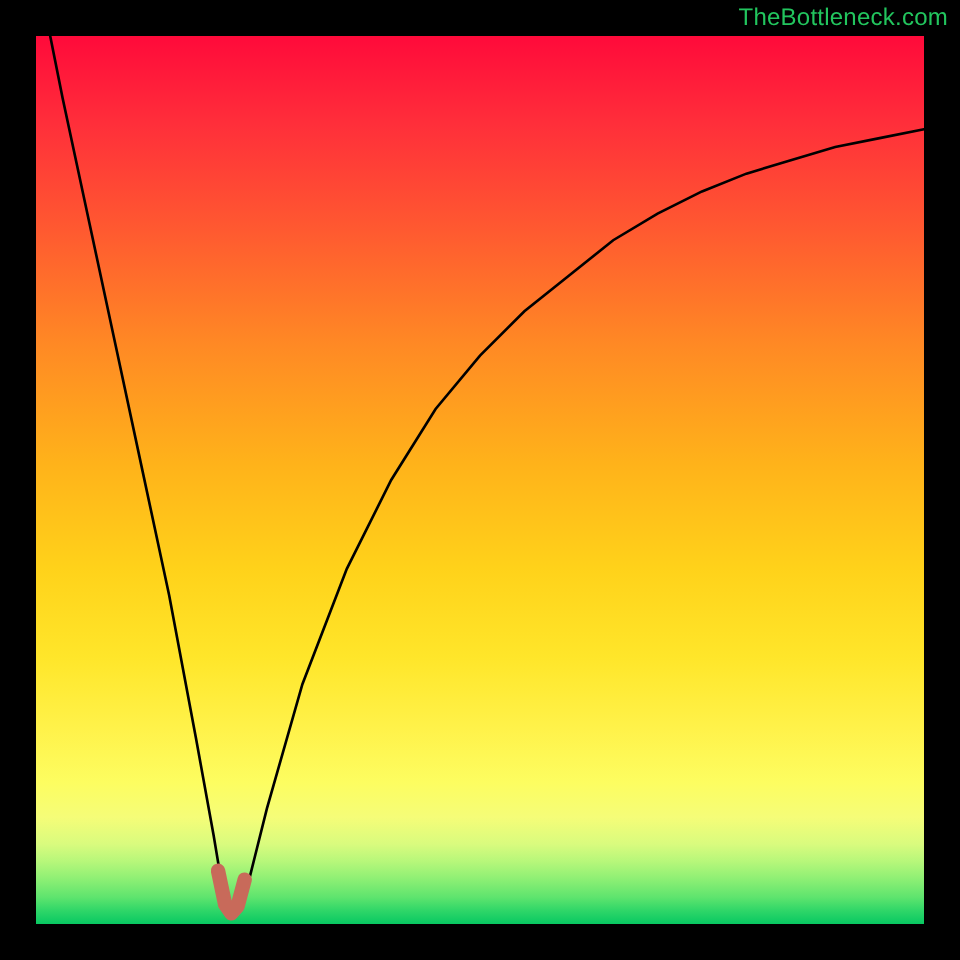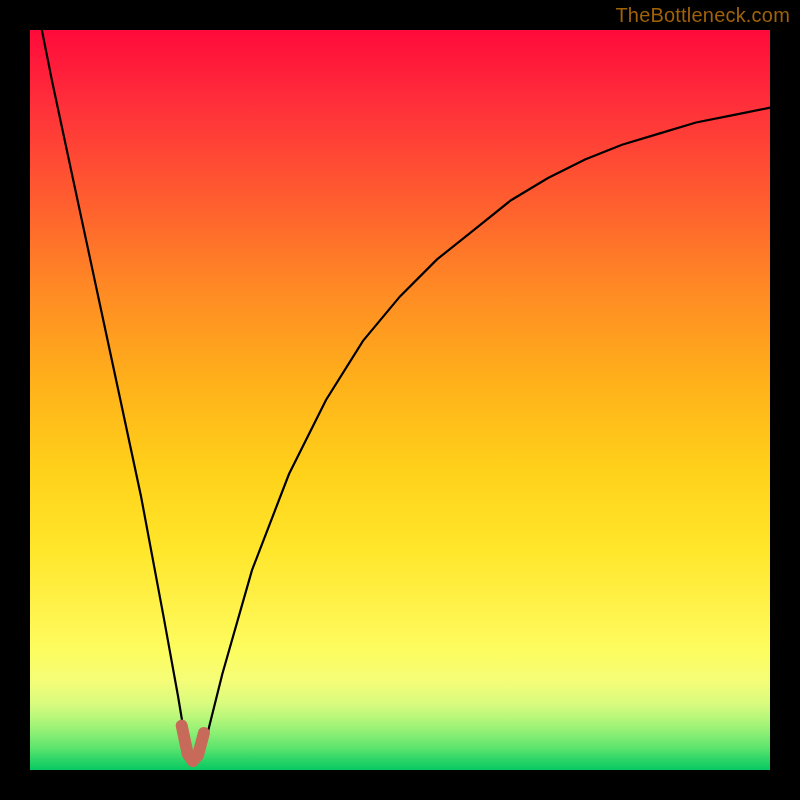--- a/index.html
+++ b/index.html
@@ -14,21 +14,21 @@
   .stage {
     position: relative;
     width: 800px;
     height: 800px;
     background: #000;
   }
   .watermark {
     position: absolute;
     top: 4px;
     right: 10px;
-    color: #a16207;
+    color: #22c55e;
     font-size: 20px;
     font-weight: 400;
     letter-spacing: 0.2px;
     user-select: none;
   }
   .plot {
     position: absolute;
     left: 30px;
     top: 30px;
     width: 740px;

